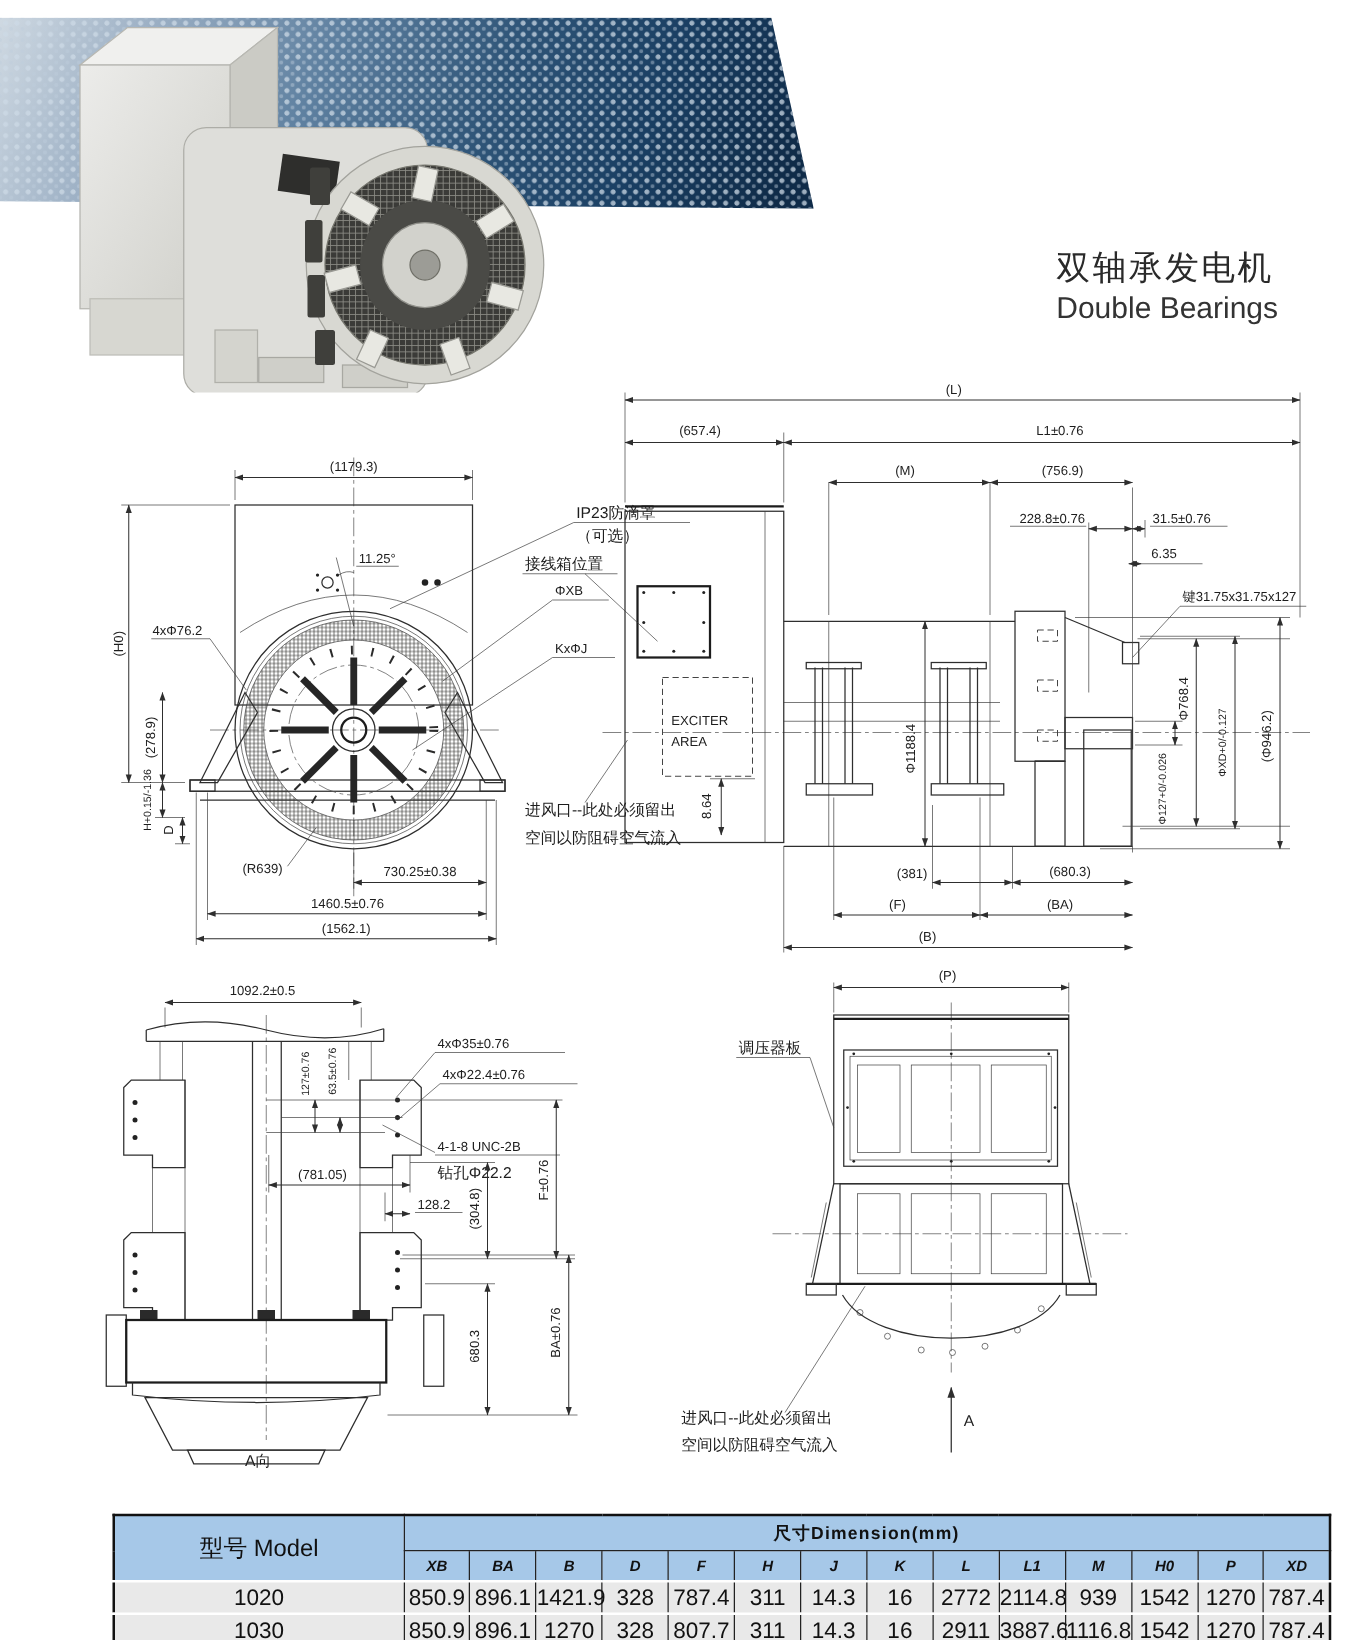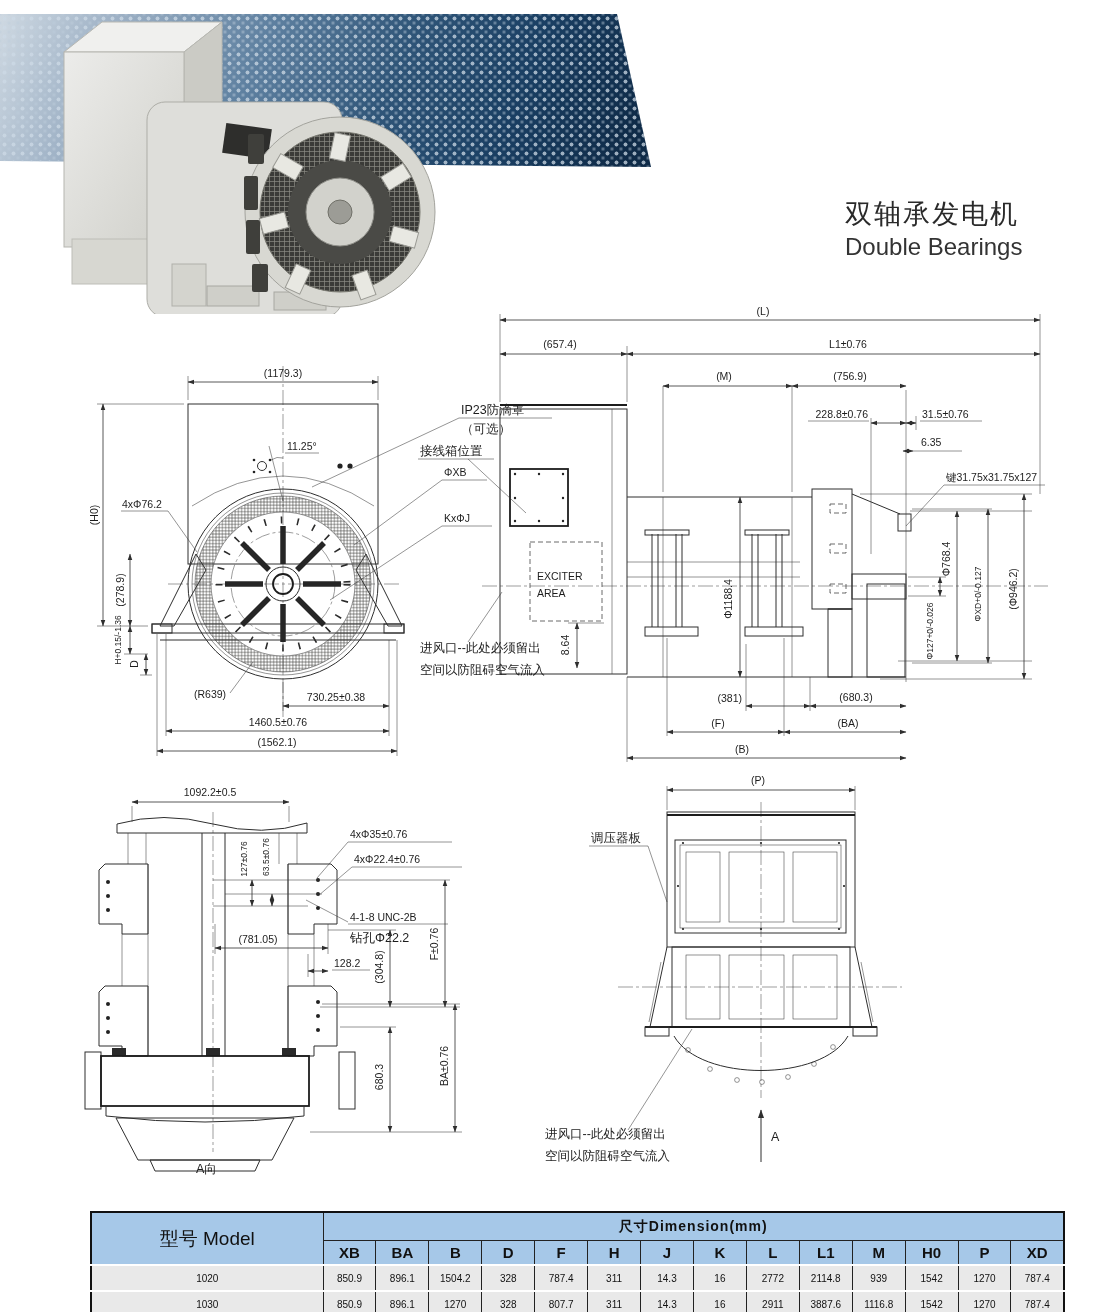--- a/index.html
+++ b/index.html
@@ -29,22 +29,22 @@
   text.ds{font-family:"Liberation Sans",sans-serif;font-size:8.5px;fill:#1d1d1d;}
   text.dc{font-family:"Liberation Sans",sans-serif;font-size:12.5px;fill:#1d1d1d;}
   
   .dim-table{position:absolute;left:90px;top:1197px;width:975px;border-collapse:collapse;
     table-layout:fixed;border:2.5px solid #111;}
   .dim-table th,.dim-table td{border:1.2px solid #222;text-align:center;padding:0;
     font-family:"Liberation Sans",sans-serif;color:#111;}
   .dim-table thead th{background:#a6c8e8;}
   .th-model{font-size:19px;font-weight:normal;}
   .th-dim{font-size:14px;font-weight:bold;height:27px;letter-spacing:1px;}
-  .th-sub{font-size:15px;font-weight:bold;height:23px;}
-  .dim-table td{background:#e9e9e9;font-size:10px;height:24px;
+  .th-sub{font-size:12px;font-weight:bold;height:23px;font-style:italic;}
+  .dim-table td{background:#e9e9e9;font-size:18px;height:24px;
     border-top:2.5px solid #fff;border-bottom:2.5px solid #fff;}
 </style>
 </head>
 <body>
 
 <div class="page">
 
   <div class="banner"></div>
 
   <svg class="photo" width="420" height="300" viewBox="0 0 420 300">
@@ -543,21 +543,21 @@
         <th class="th-sub">H0</th>
         <th class="th-sub">P</th>
         <th class="th-sub">XD</th>
       </tr>
     </thead>
     <tbody>
       <tr>
         <td>1020</td>
         <td>850.9</td>
         <td>896.1</td>
-        <td>1504.2</td>
+        <td>1421.9</td>
         <td>328</td>
         <td>787.4</td>
         <td>311</td>
         <td>14.3</td>
         <td>16</td>
         <td>2772</td>
         <td>2114.8</td>
         <td>939</td>
         <td>1542</td>
         <td>1270</td>

